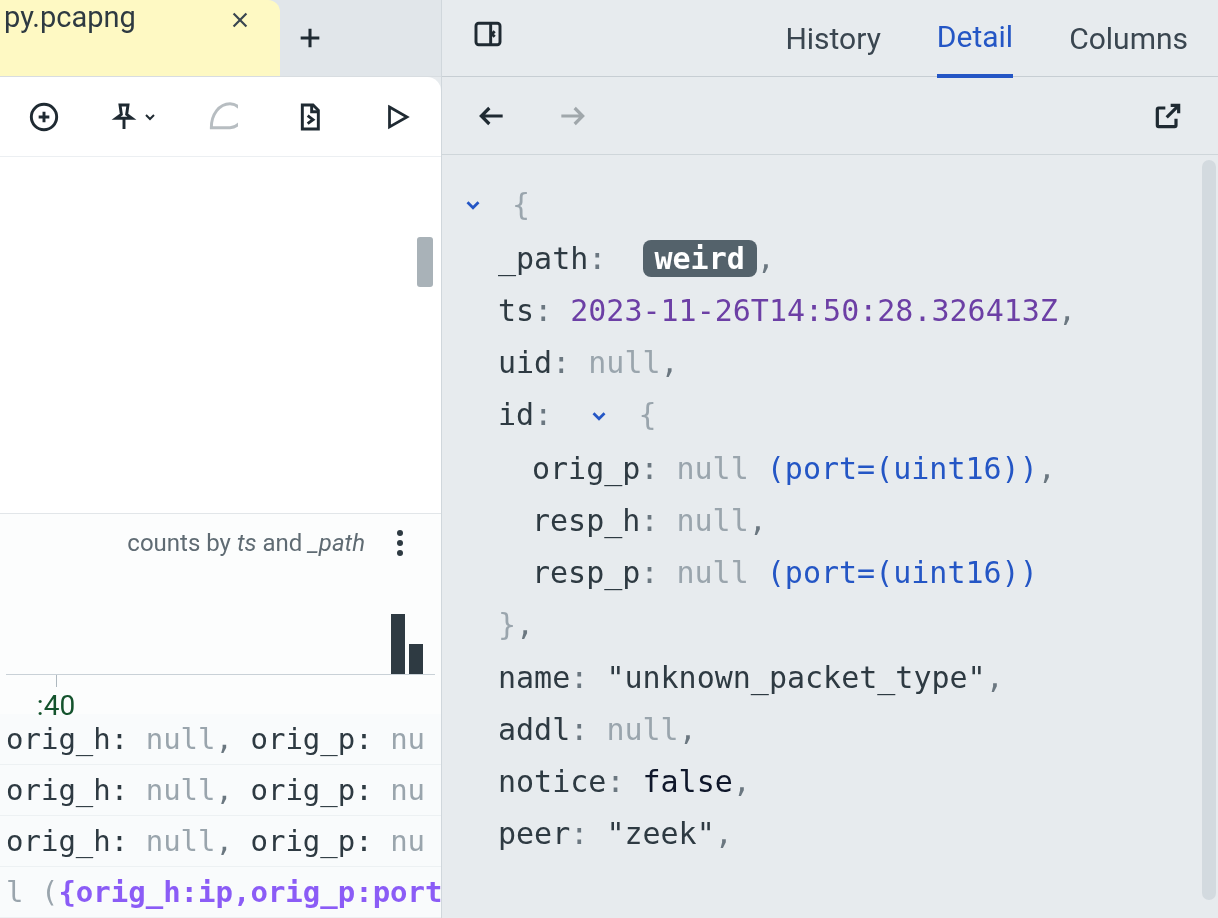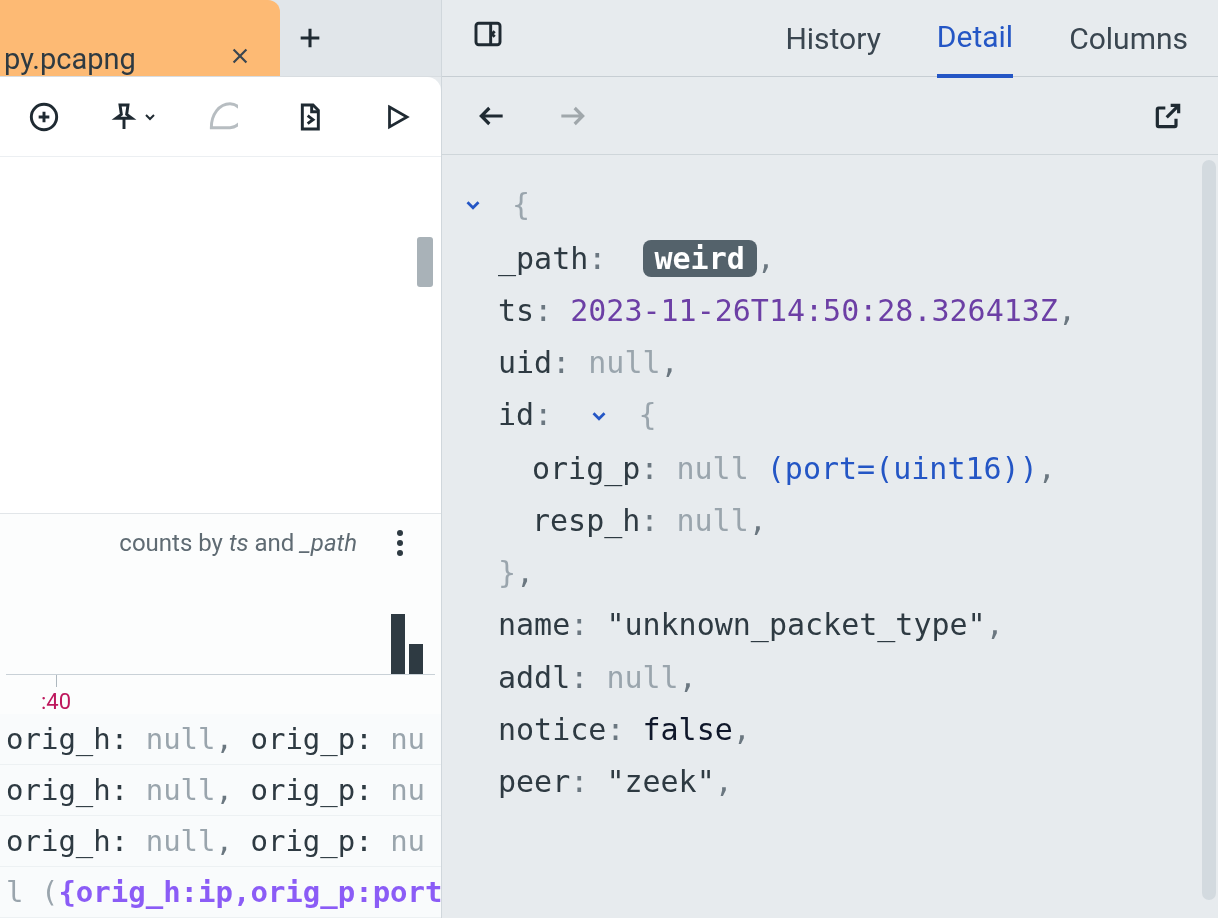--- a/index.html
+++ b/index.html
@@ -9,48 +9,48 @@
   width: 1218px;
   height: 918px;
   overflow: hidden;
 }
 .app { display: flex; width: 100%; height: 100%; }
 .left-panel { width: 442px; background: #e7ebee; display: flex; flex-direction: column; border-right: 1px solid #d0d7dc; }
 .right-panel { flex: 1; background: #e7ebee; display: flex; flex-direction: column; position: relative; }
 
 .tabs-bar { height: 77px; display: flex; align-items: center; background: #e1e6ea; border-bottom: 1px solid #d8dde1; }
 .tab {
-  height: 76px; display: flex; align-items: flex-end; padding: 0 20px 0 0;
-  background: #fdba74; border-radius: 0 12px 0 0; position: relative;
+  height: 76px; display: flex; align-items: flex-start; padding: 0 20px 0 0;
+  background: #fef9c3; border-radius: 0 12px 0 0; position: relative;
   flex: 1; max-width: 280px;
 }
 .tab-title { font-size: 29px; color: #2e3a42; padding-left: 4px; overflow: hidden; white-space: nowrap; }
 .tab-close { width: 40px; height: 40px; display: inline-flex; align-items: center; justify-content: center; cursor: pointer; margin-left: auto; }
 .new-tab { width: 60px; height: 60px; display: inline-flex; align-items: center; justify-content: center; cursor: pointer; }
 
 .toolbar {
   height: 80px; background: #ffffff; display: flex; align-items: center; gap: 40px;
   padding: 0 20px; border-bottom: 1px solid #eceff2; border-radius: 0 14px 0 0;
 }
 .tb-btn { width: 48px; height: 48px; display: inline-flex; align-items: center; justify-content: center; cursor: pointer; }
 .tb-group { display: inline-flex; align-items: center; }
 .chev-small { margin-left: 2px; }
 
 .white-area { background: #ffffff; flex: 1; position: relative; }
 
 .chart-area { border-top: 1px solid #e2e6e9; background: #fcfdfd; }
-.chart-header { display: flex; align-items: center; justify-content: flex-end; padding: 14px 26px 6px 0; gap: 28px; }
+.chart-header { display: flex; align-items: center; justify-content: flex-end; padding: 14px 26px 6px 0; gap: 20px; }
 .chart-label { font-size: 24px; color: #5f6b73; }
 .chart-label em { font-style: italic; }
 .more-dots { width: 30px; height: 30px; display: inline-flex; align-items: center; justify-content: center; cursor: pointer; }
 .chart-body { height: 110px; position: relative; }
 .chart-bar { position: absolute; background: #2e3a42; }
 .chart-axis { height: 40px; position: relative; border-top: 1px solid #c9d1d7; margin: 0 6px; }
 .tick { position: absolute; top: 0; width: 1px; height: 12px; background: #aeb8bf; }
-.tick-label { position: absolute; top: 14px; font-size: 22px; color: #be185d; transform: translateX(-50%); }
+.tick-label { position: absolute; top: 14px; font-size: 28px; color: #14532d; transform: translateX(-50%); }
 
 .rows { background: #f9fbfc; }
 .row {
   font-family: ui-monospace, SFMono-Regular, Menlo, Consolas, monospace;
   font-size: 29px; padding: 8px 6px; border-bottom: 1px solid #edf1f3;
   white-space: nowrap; color: #2e3a42; overflow: hidden;
 }
 .row .k { color: #2e3a42; }
 .row .nullv { color: #9aa5ad; }
 .row .comma { color: #6b7780; }
@@ -228,20 +228,21 @@
       <span class="ind1 line"><span class="key">id</span><span class="sep">:</span>&nbsp;
         <span class="chev-inline">
           <svg width="22" height="22" viewBox="0 0 24 24" stroke="#2456c5" stroke-width="3" fill="none">
               <path d="M6 9l6 6 6-6"></path>
             </svg>
         </span>
         <span class="brace">{</span>
       </span>
       <span class="ind2 line"><span class="key">orig_p</span><span class="sep">:</span> <span class="nullv">null</span> <span class="typeann">(port=(uint16))</span><span class="sep">,</span></span>
       <span class="ind2 line"><span class="key">resp_h</span><span class="sep">:</span> <span class="nullv">null</span><span class="sep">,</span></span>
+      <span class="ind2 line"><span class="key">resp_p</span><span class="sep">:</span> <span class="nullv">null</span> <span class="typeann">(port=(uint16))</span></span>
       <span class="ind1 line"><span class="brace">}</span><span class="sep">,</span></span>
       <span class="ind1 line"><span class="key">name</span><span class="sep">:</span> <span class="str">"unknown_packet_type"</span><span class="sep">,</span></span>
       <span class="ind1 line"><span class="key">addl</span><span class="sep">:</span> <span class="nullv">null</span><span class="sep">,</span></span>
       <span class="ind1 line"><span class="key">notice</span><span class="sep">:</span> <span class="boolv">false</span><span class="sep">,</span></span>
       <span class="ind1 line"><span class="key">peer</span><span class="sep">:</span> <span class="str">"zeek"</span><span class="sep">,</span></span>
     </div>
     <div class="scroll-ind"></div>
   </div>
 </div>
 

